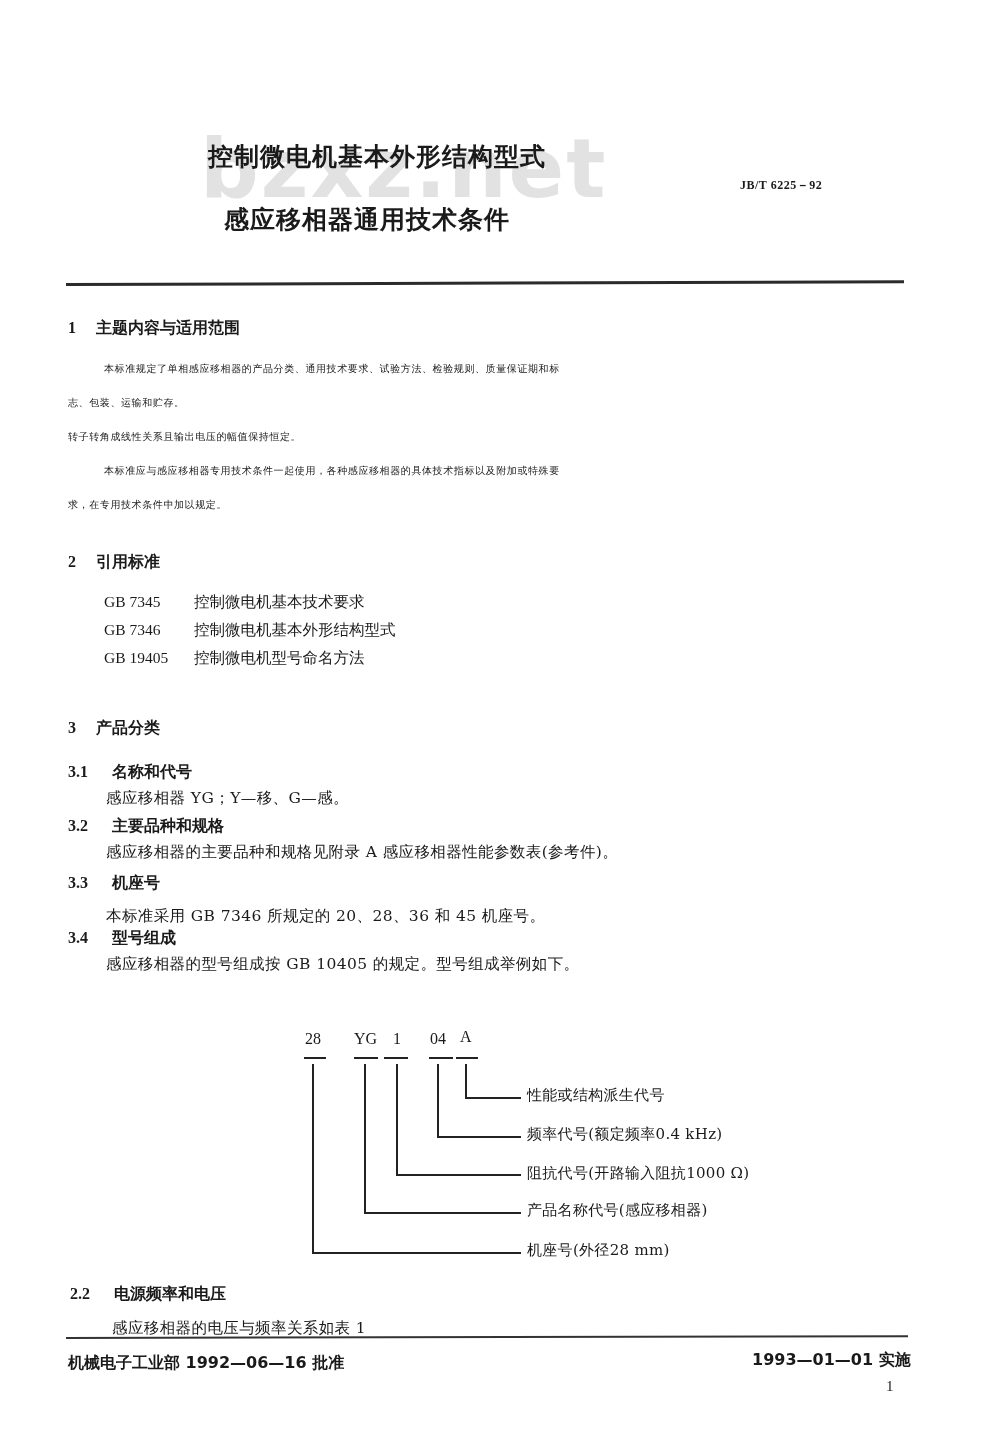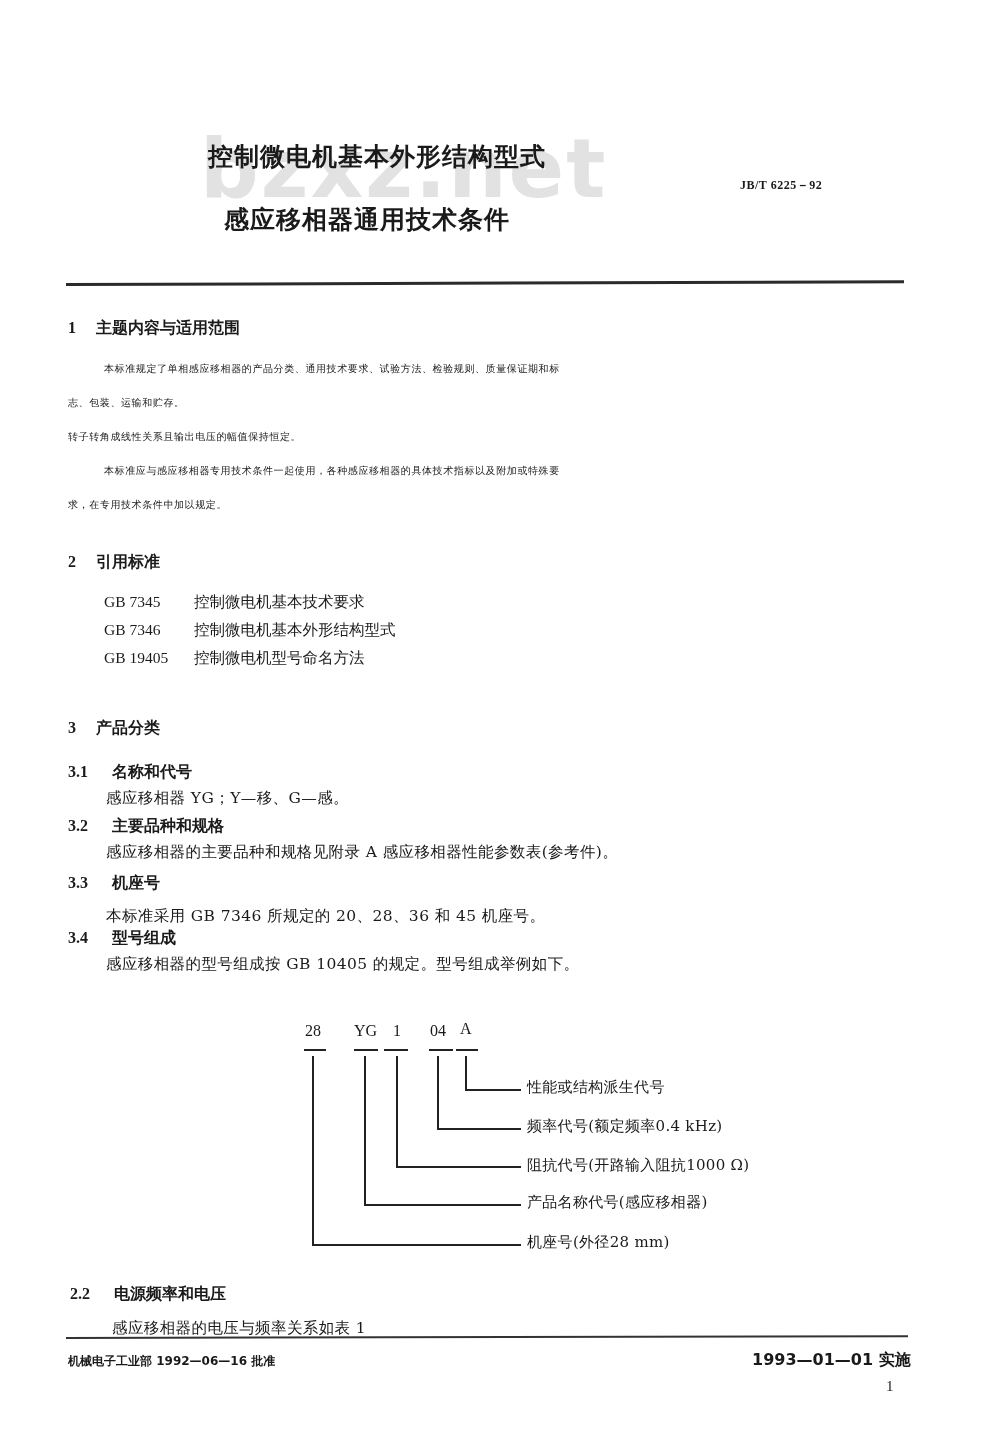--- a/index.html
+++ b/index.html
@@ -24,21 +24,21 @@
     .h2 { font-size: 16px; font-weight: bold; font-family: "DejaVu Sans", sans-serif; }
     .h2 .num { display: inline-block; width: 44px; font-family: "Liberation Serif", serif; }
     .para { font-size: 10px; line-height: 34px; width: 842px; letter-spacing: 0.6px; }
     .para .indent { padding-left: 36px; }
     .ref { font-size: 15.5px; line-height: 28px; }
     .ref .code { display: inline-block; width: 90px; font-family: "Liberation Serif", serif; }
     .body-text { font-size: 15.5px; letter-spacing: 0.4px; }
     .diag-label { font-size: 15px; letter-spacing: 0.3px; }
     .seg { font-family: "Liberation Serif", serif; font-size: 16px; }
     .line { background: #222; }
-    .footer-left { left: 68px; top: 1353px; font-size: 12px; font-weight: bold; font-family: "DejaVu Sans", sans-serif; }
+    .footer-left { left: 68px; top: 1353px; font-size: 16px; font-weight: bold; font-family: "DejaVu Sans", sans-serif; }
     .footer-right { left: 752px; top: 1350px; font-size: 16px; font-weight: bold; font-family: "DejaVu Sans", sans-serif; }
     .pageno { left: 886px; top: 1378px; font-size: 15px; font-family: "Liberation Serif", serif; }
   </style>
 </head>
 <body>
 
 <div class="abs watermark">bzxz.net</div>
 <div class="abs title1">控制微电机基本外形结构型式</div>
 <div class="abs title2">感应移相器通用技术条件</div>
 <div class="abs stdno">JB/T 6225－92</div>
@@ -81,21 +81,21 @@
 <div class="abs h2" style="left:68px; top:873px;">
   <span class="num">3.3</span><span>机座号</span>
 </div>
 <div class="abs body-text" style="left:106px; top:898px;margin-top:8px;">本标准采用 GB 7346 所规定的 20、28、36 和 45 机座号。</div>
 
 <div class="abs h2" style="left:68px; top:928px;">
   <span class="num">3.4</span><span>型号组成</span>
 </div>
 <div class="abs body-text" style="left:106px; top:954px;">感应移相器的型号组成按 GB 10405 的规定。型号组成举例如下。</div>
 
-<div class="abs" style="left:0; top:4px; width:1000px; height:1040px; pointer-events:none;">
+<div class="abs" style="left:0; top:12px; width:1000px; height:1040px; pointer-events:none;">
 
   <div class="abs seg" style="left:305px; top:1018px;">28</div>
   <div class="abs seg" style="left:354px; top:1018px;text-align:right;">YG</div>
   <div class="abs seg" style="left:393px; top:1018px;">1</div>
   <div class="abs seg" style="left:430px; top:1018px;">04</div>
   <div class="abs seg" style="left:460px; top:1016px;">A</div>
 
   <div class="abs line" style="left:304px; top:1045px; width:22px; height:1.5px;"></div>
   <div class="abs line" style="left:354px; top:1045px; width:24px; height:1.5px;"></div>
   <div class="abs line" style="left:384px; top:1045px; width:24px; height:1.5px;"></div>

